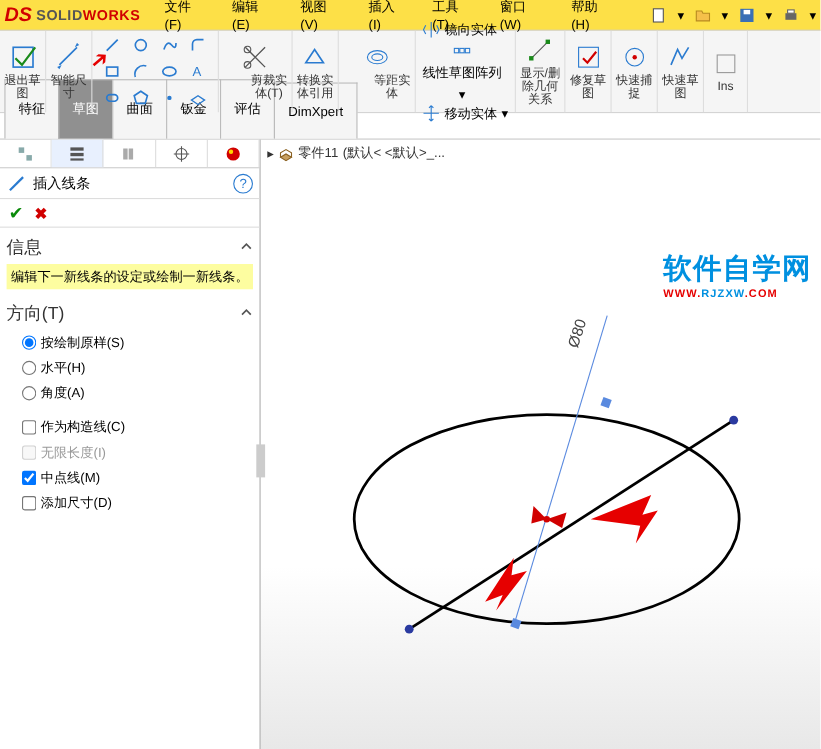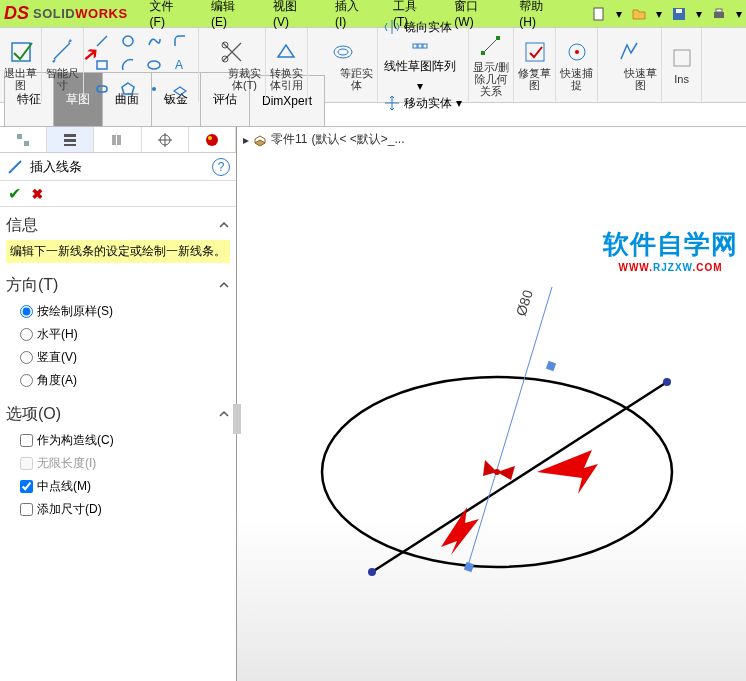--- a/index.html
+++ b/index.html
@@ -1,18 +1,18 @@
 <!DOCTYPE html>
 <html><head>
 <meta charset="utf-8">
 <style>
   * { box-sizing: border-box; margin: 0; padding: 0; font-family: "Microsoft YaHei", Arial, sans-serif; }
   body { width: 746px; height: 681px; background: #fff; font-size: 12px; overflow: hidden; position: relative; }
   
-  .titlebar { height: 28px; background: #bef264; border-bottom: 1px solid #ccc; display: flex; align-items: center; padding: 0 4px; }
+  .titlebar { height: 28px; background: #fde047; border-bottom: 1px solid #ccc; display: flex; align-items: center; padding: 0 4px; }
   .logo { display: flex; align-items: center; gap: 4px; }
   .logo-icon { color: #d10000; font-size: 18px; font-weight: bold; font-style: italic; }
   .logo-text { font-weight: bold; font-size: 13px; letter-spacing: 0.5px; }
   .logo-text .solid { color: #555; }
   .logo-text .works { color: #d10000; }
   .menu { display: flex; gap: 15px; margin-left: 16px; }
   .menu-item { padding: 4px 6px; cursor: pointer; }
   .titlebar-right { margin-left: auto; display: flex; gap: 6px; align-items: center; }
   .qat-btn { width: 22px; height: 22px; display: flex; align-items: center; justify-content: center; cursor: pointer; }
   .qat-btn svg { width: 16px; height: 16px; }
@@ -53,21 +53,21 @@
   .section-head .chev { margin-left: auto; }
   .highlight-msg { background: #fdfda0; padding: 3px 4px; font-size: 12px; }
   
   .radiogrp, .chkgrp { padding-left: 14px; }
   .radiogrp label, .chkgrp label { display: flex; gap: 4px; padding: 3px 0; font-size: 12px; cursor: pointer; }
   .chkgrp .disabled { color: #999; }
   
   .canvas { flex: 1; position: relative; background: linear-gradient(#fff 0%, #fff 70%, #e8e8e8 100%); }
   .breadcrumb { position: absolute; top: 4px; left: 6px; display: flex; align-items: center; gap: 4px; font-size: 12px; color: #333; }
   .breadcrumb svg { width: 14px; height: 14px; }
-  .watermark { position: absolute; top: 100px; right: 8px; text-align: center; }
+  .watermark { position: absolute; top: 100px; right: 8px; text-align: left; }
   .watermark .wm1 { font-size: 26px; font-weight: bold; color: #0090e0; letter-spacing: 1px; }
   .watermark .wm2 { font-size: 10px; font-weight: bold; letter-spacing: 1px; }
   .watermark .wm2 .a { color: #e60000; }
   .watermark .wm2 .b { color: #0090e0; }
   .sketch-svg { position: absolute; top: 0; left: 0; width: 100%; height: 100%; }
   
   .vsplit { position: absolute; left: -4px; top: 50%; width: 8px; height: 30px; background: #ccc; cursor: ew-resize; }
   .chev svg { width: 12px; height: 12px; }
 </style>
 </head>
@@ -296,21 +296,21 @@
       </div>
     <div class="rlabel" style="white-space:pre;">快速捕
 捉</div>
   </div>
   <div class="rgroup big">
     <div class="ricon">
         <svg width="26" height="26">
           <path d="M4 20l6-14 4 8 6-10" stroke="#2a7bd0" fill="none" stroke-width="1.5"></path>
         </svg>
       </div>
-    <div class="rlabel" style="white-space:pre;margin-left:22px;">快速草
+    <div class="rlabel" style="white-space:pre;">快速草
 图</div>
   </div>
   <div class="rgroup big">
     <div class="ricon">
         <svg width="26" height="26">
           <rect x="5" y="5" width="16" height="16" fill="none" stroke="#999"></rect>
         </svg>
       </div>
     <div class="rlabel">Ins</div>
   </div>
@@ -396,36 +396,26 @@
         <label>
             <input type="radio" name="dir" checked="" style="">
             <span>按绘制原样(S)</span>
           </label>
         <label>
             <input type="radio" name="dir" style="">
             <span>水平(H)</span>
           </label>
         <label>
             <input type="radio" name="dir" style="">
-            <span>竖直(V)</span>
-          </label>
-        <label>
-            <input type="radio" name="dir" style="">
             <span>角度(A)</span>
           </label>
       </div>
     </div>
 
     <div class="section">
-      <div class="section-head">
-        <span>选项(O)</span>
-        <span class="chev"><svg viewBox="0 0 12 12">
-              <path d="M2 8l4-4 4 4" stroke="#555" fill="none" stroke-width="1.5"></path>
-            </svg></span>
-      </div>
       <div class="chkgrp">
         <label>
             <input type="checkbox" style="">
             <span>作为构造线(C)</span>
           </label>
         <label class="disabled">
             <input type="checkbox" disabled="" style="">
             <span>无限长度(I)</span>
           </label>
         <label>

